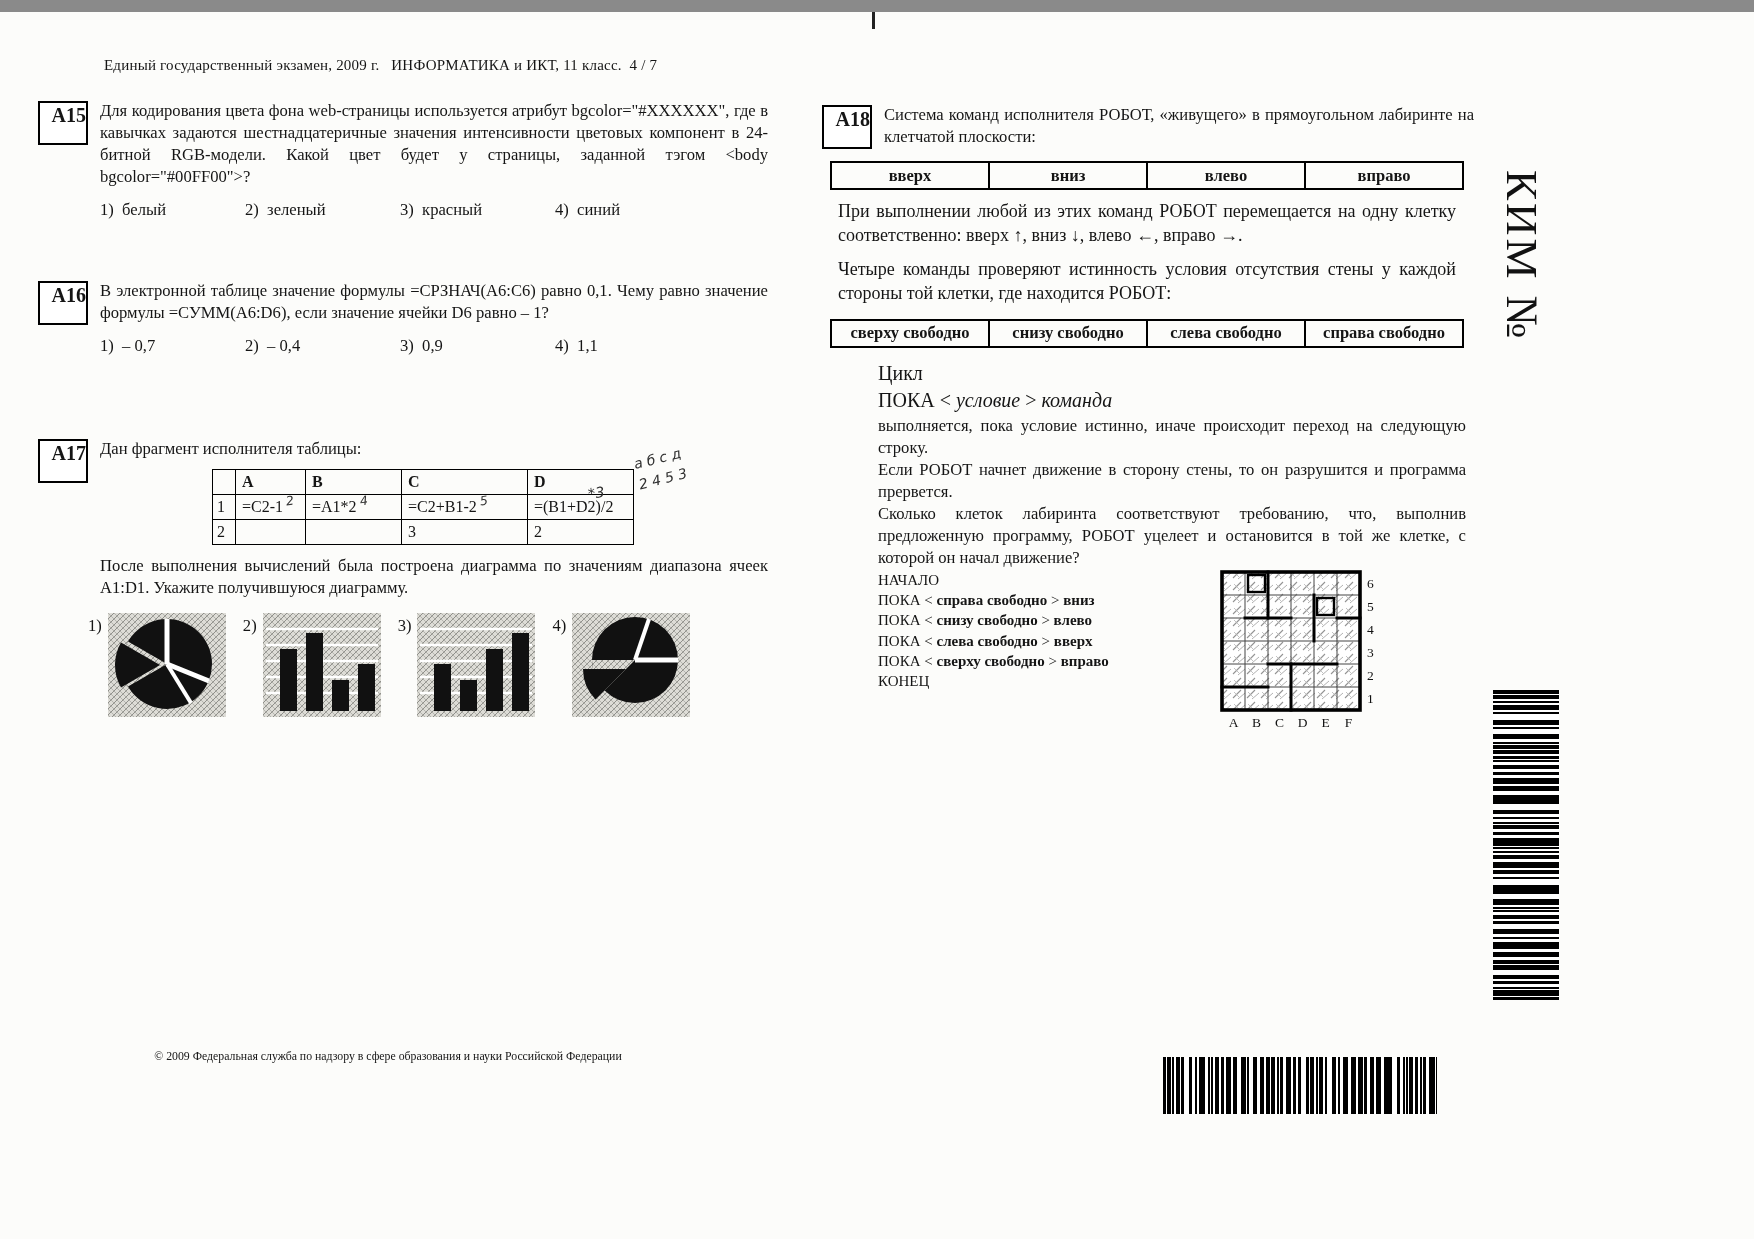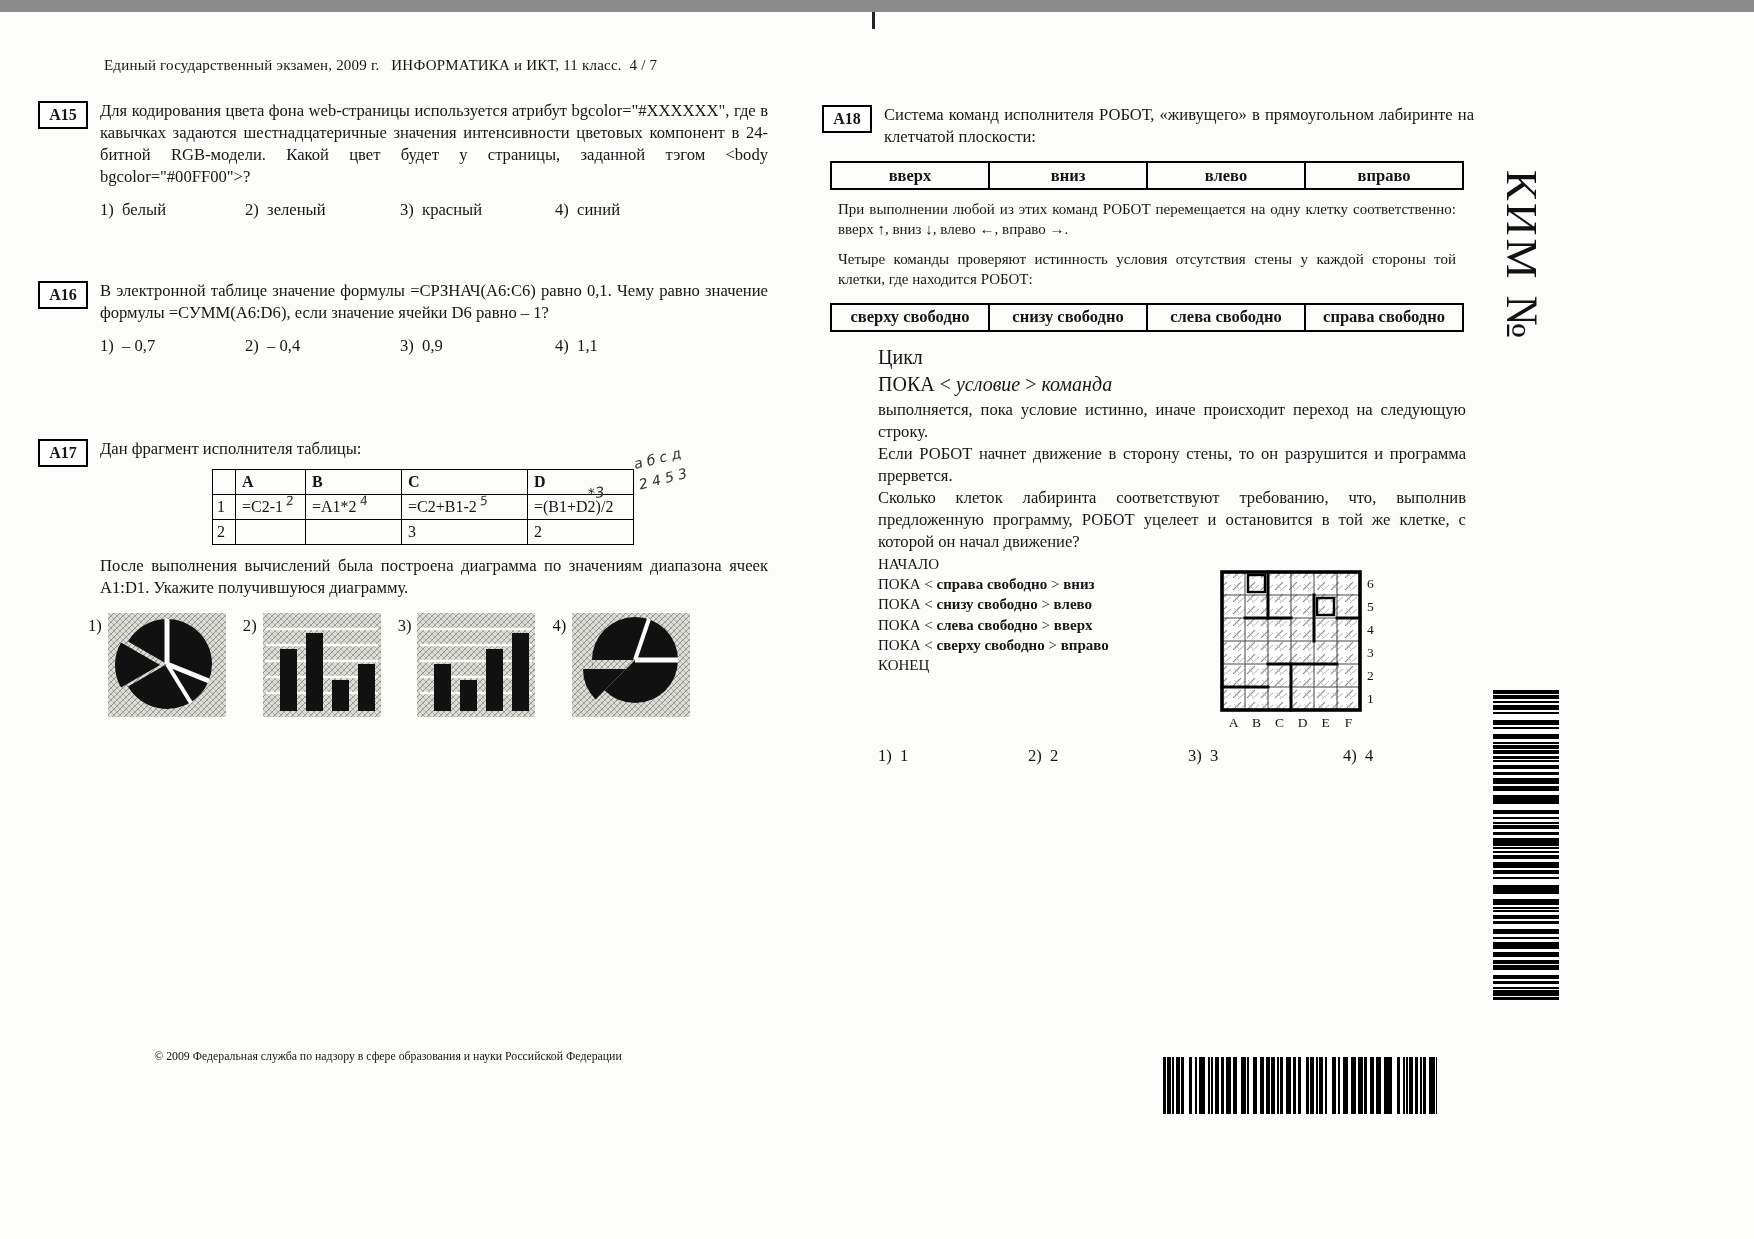--- a/index.html
+++ b/index.html
@@ -7,23 +7,23 @@
   .page {
     position:relative; width:1754px; height:1239px; margin:12px auto;
     background:#fcfcfa; color:#151515; overflow:hidden;
     font-family:"Liberation Serif", serif;
   }
   .regmark { position:absolute; left:872px; top:0; width:3px; height:17px; background:#222; }
   .header { position:absolute; left:104px; top:45px; font-size:15px; letter-spacing:.2px; white-space:pre; }
 
   .question { position:absolute; }
   .qlabel {
-    position:absolute; left:0; top:1px; width:50px; height:28px;
-    border:2.2px solid #000; font-weight:bold; font-size:16px;
-    text-align:center; line-height:24px; background:#fff;
+    position:absolute; left:0; top:1px; width:50px; height:44px;
+    border:2.2px solid #000; font-weight:bold; font-size:20px;
+    text-align:right; line-height:24px; background:#fff;
   }
   .qbody { margin-left:62px; font-size:16.6px; line-height:1.33; }
   .just { text-align:justify; }
 
   .opts { display:flex; margin-top:11px; font-size:16.6px; }
   .opts span { display:inline-block; white-space:pre; }
   .opts .o1 { width:145px; } .opts .o2 { width:155px; } .opts .o3 { width:155px; }
 
   
   .sheet { border-collapse:collapse; margin:9px 0 10px 112px; font-size:16px; line-height:1.1; }
@@ -45,21 +45,21 @@
   .hand-star {
     position:absolute; left:550px; top:47px; transform:rotate(-8deg);
     font-family:"DejaVu Sans", sans-serif; font-style:italic; font-size:14.5px; color:#2e2e2e;
   }
   .diagrams { display:flex; gap:17px; margin:14px 0 0 -12px; align-items:flex-start; }
   .diag { display:flex; align-items:flex-start; gap:6px; }
   .diag .dlabel { font-size:16.6px; padding-top:2px; white-space:pre; }
   .diag svg { display:block; }
 
   
-  .pa { margin:10px 8px 0 16px; width:618px; text-align:justify; font-size:15px; line-height:1.33; }
+  .pa { margin:10px 8px 0 16px; width:618px; text-align:justify; font-size:18px; line-height:1.33; }
   .pb { margin-left:56px; width:588px; text-align:justify; font-size:16.6px; line-height:1.33; }
   .cmdtable { border-collapse:collapse; margin:13px 0 3px 8px; }
   .cmdtable td {
     border:2px solid #000; width:158px; text-align:center;
     font-weight:bold; font-size:16.5px; padding:2px 4px; height:27px;
   }
   .cycle-head { margin-left:56px; font-size:20px; line-height:1.38; margin-top:12px; }
   .it { font-style:italic; }
   .b { font-weight:bold; }
   .progline { margin-left:56px; font-size:15px; line-height:1.36; }
@@ -362,26 +362,20 @@
           <text x="15.5" y="159" text-anchor="middle">A</text>
           <text x="38.5" y="159" text-anchor="middle">B</text>
           <text x="61.5" y="159" text-anchor="middle">C</text>
           <text x="84.5" y="159" text-anchor="middle">D</text>
           <text x="107.5" y="159" text-anchor="middle">E</text>
           <text x="130.5" y="159" text-anchor="middle">F</text>
         </g>
       </svg>
     </div>
 
-    <div class="ansrow">
-      <span class="o1">1)  1</span>
-      <span class="o2">2)  2</span>
-      <span class="o3">3)  3</span>
-      <span class="o4">4)  4</span>
-    </div>
   </section>
 
   <div class="kim">КИМ №</div>
   <div class="barcode-v"></div>
   <div class="barcode-h"></div>
 
   <div class="footer">
     <div>© 2009  Федеральная служба по надзору в сфере образования и науки Российской Федерации</div>
   </div>
 

